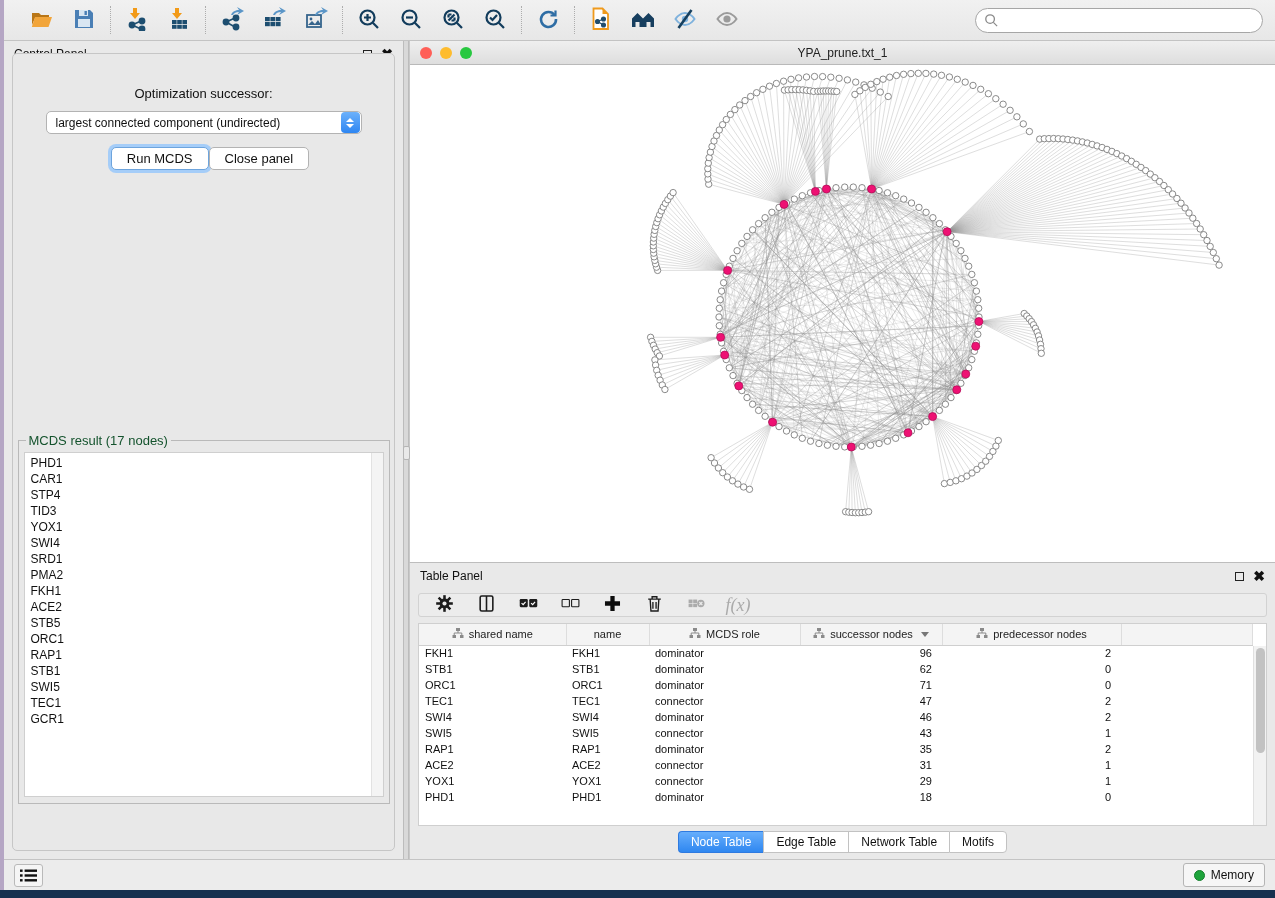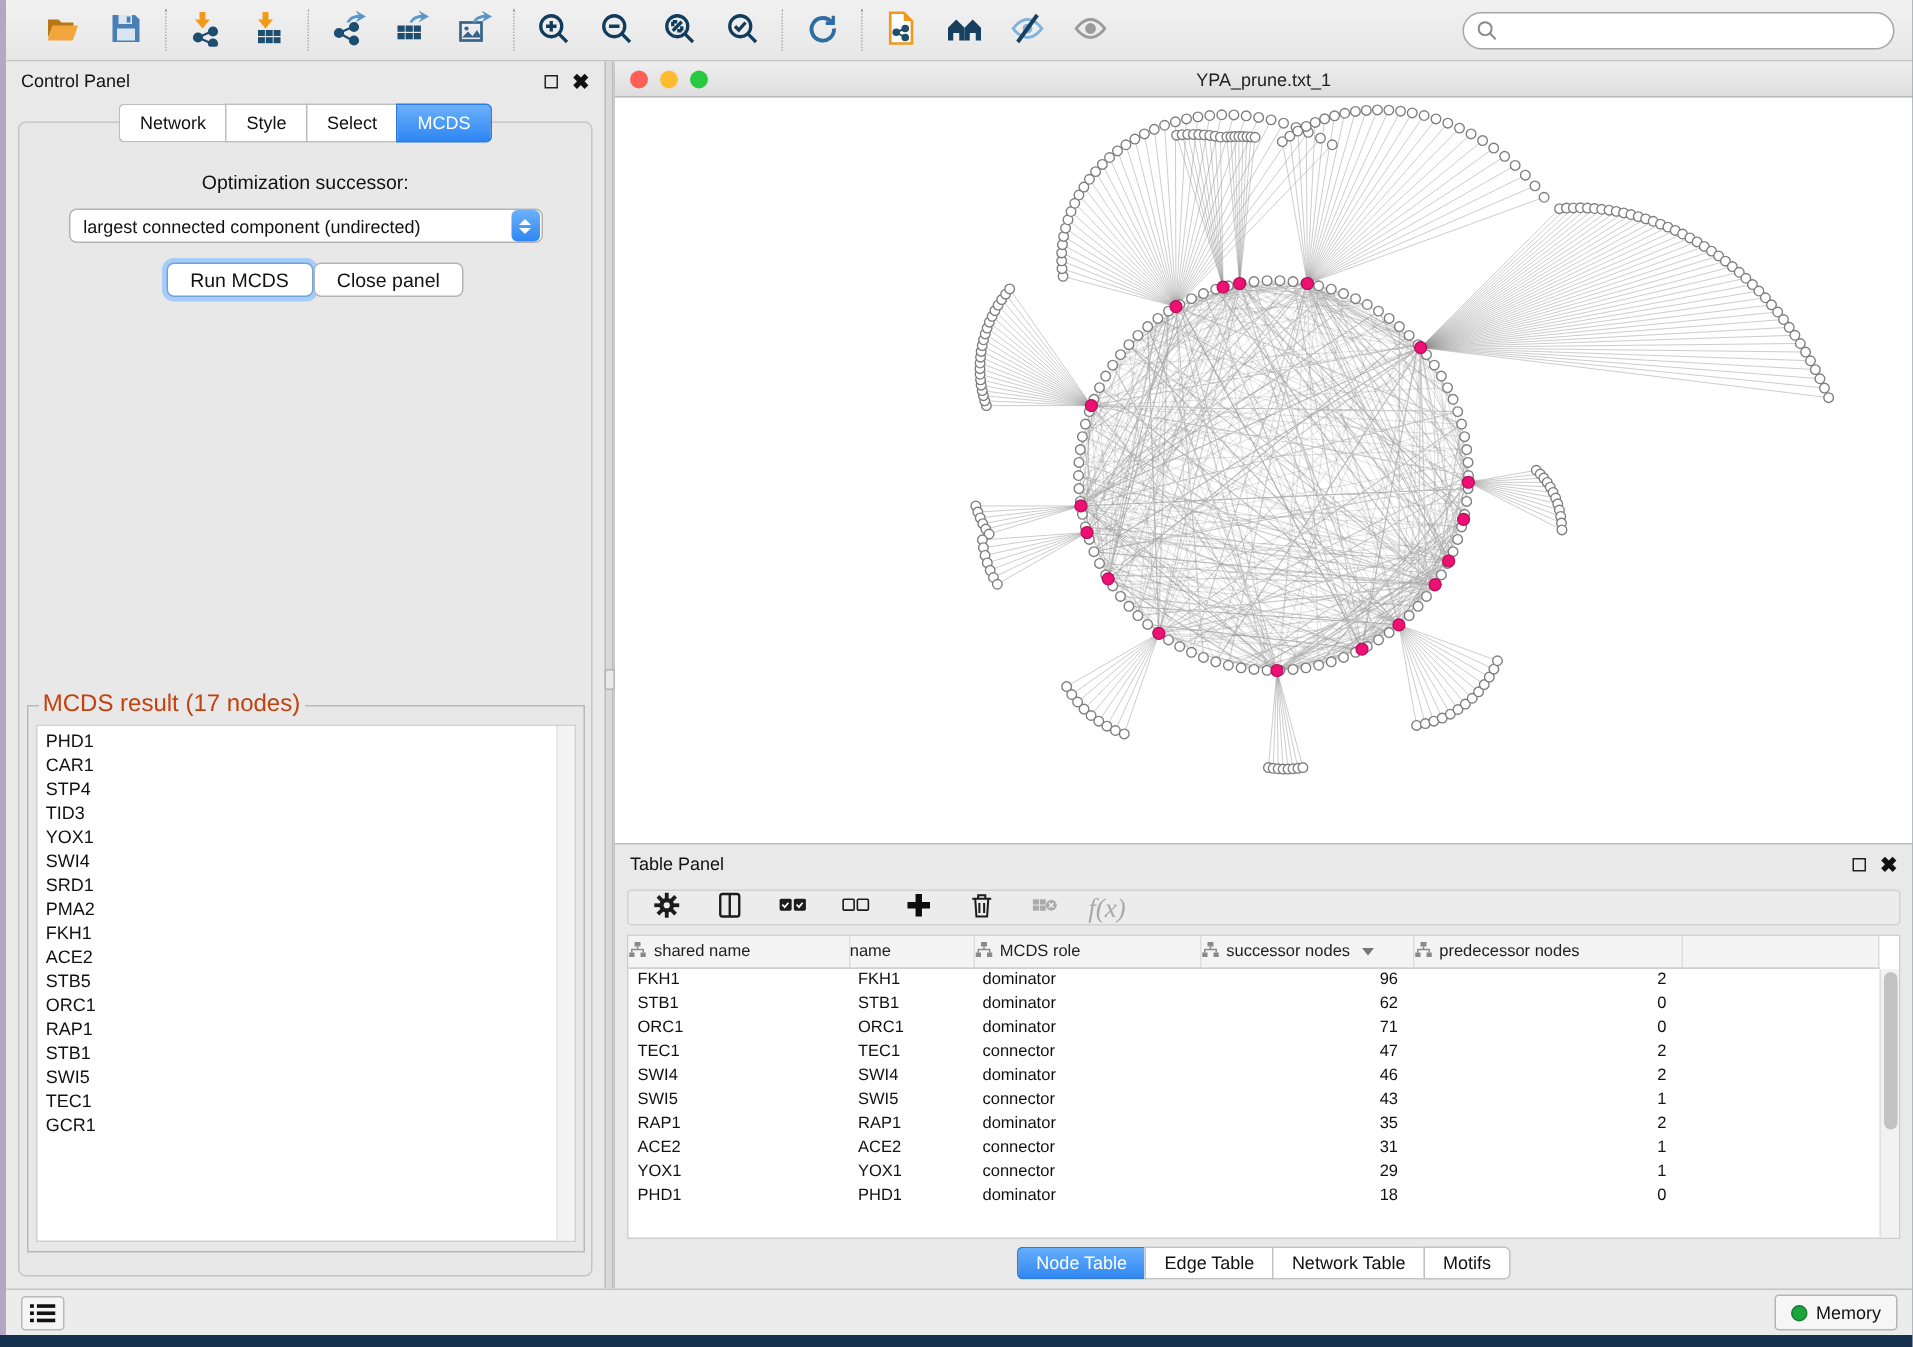--- a/index.html
+++ b/index.html
@@ -38,21 +38,21 @@
   .select-box { width:316px; height:23px; background:#fff; border:1px solid #b3b3b3; border-radius:5px; display:flex; align-items:center; cursor:pointer; }
   .select-value { flex:1; font-size:12px; color:#111; padding-left:9px; white-space:nowrap; overflow:hidden; }
   .select-stepper { width:19px; height:21px; margin-right:1px; border-radius:4px; background:linear-gradient(#6cb1fb,#2e86f2); display:flex; flex-direction:column; align-items:center; justify-content:center; gap:2px; }
   .select-stepper i { width:0; height:0; border-left:4px solid transparent; border-right:4px solid transparent; }
   .select-stepper .up { border-bottom:4px solid #fff; }
   .select-stepper .dn { border-top:4px solid #fff; }
   .btn-row { display:flex; margin-top:13px;padding-left:13px; }
   .mac-btn { font-size:13px; color:#111; background:#fff; border:1px solid #b3b3b3; border-radius:5px; padding:3px 15px; cursor:pointer; }
   .mac-btn.focused { box-shadow:0 0 0 3px #a5cdf8; border-color:#6da4dd; }
   .mcds-fieldset { margin-top:263px; width:372px; border:1px solid #b9b9b9; padding:4px 5px 6px 5px; background:#e8e8e8; flex:0 0 auto; }
-  .mcds-legend { font-size:16px; color:#c2410c; padding:0 3px; margin-left:2px; }
+  .mcds-legend { font-size:13px; color:#14532d; padding:0 3px; margin-left:2px; }
   .mcds-listbox { background:#fff; border:1px solid #cfcfcf; height:345px; position:relative; overflow:hidden; }
   .mcds-list { padding:2px 0 0 6px; }
   .mcds-item { font-size:12px; line-height:16px; color:#111; }
   .mcds-scroll { position:absolute; right:0; top:0; bottom:0; width:12px; background:#f4f4f4; border-left:1px solid #e2e2e2; }
 
   
   .splitter { width:6px; flex:0 0 auto; background:#d9d9d9; border-left:1px solid #bcbcbc; border-right:1px solid #bcbcbc; position:relative; }
   .splitter-handle { position:absolute; left:-1px; top:405px; width:7px; height:14px; background:#e9e9e9; border:1px solid #b5b5b5; border-radius:2px; }
 
   
@@ -70,21 +70,21 @@
   
   .table-panel { flex:1 1 auto; background:#e9e9e9; display:flex; flex-direction:column; border-left:1px solid #c9c9c9; border-top:1px solid #bdbdbd; min-height:0; }
   .tp-toolbar { margin:4px 8px 6px 8px; height:24px; background:#ececec; border:1px solid #d2d2d2; border-radius:3px; display:flex; align-items:center; gap:20px; padding:0 14px; flex:0 0 auto; }
   .tp-icon { width:22px; height:22px; border:none; background:transparent; display:flex; align-items:center; justify-content:center; cursor:pointer; }
   .tp-icon svg { width:19px; height:19px; }
   .tp-icon .fx { font-family:"Liberation Serif", serif; font-style:italic; font-size:18px; color:#aaa; }
   .tp-icon.disabled { cursor:default; }
   .table-wrap { flex:1 1 auto; margin:0 8px; background:#fff; border:1px solid #cfcfcf; position:relative; overflow:hidden; }
   table.node-table { border-collapse:collapse; width:calc(100% - 13px); table-layout:fixed; }
   .node-table th { height:21px; background:#f4f4f4; border-bottom:1px solid #cfcfcf; border-right:1px solid #ddd; font-size:11px; font-weight:normal; color:#222; }
-  .th-inner { display:flex; align-items:center; gap:5px; }
+  .th-inner { display:flex; align-items:center; justify-content:center; gap:5px; }
   .th-inner svg { flex:0 0 auto; }
   .sort-caret { width:0; height:0; border-left:4px solid transparent; border-right:4px solid transparent; border-top:5px solid #777; margin-left:3px; }
   .node-table td { height:16px; font-size:11px; color:#111; padding:0 6px; white-space:nowrap; overflow:hidden; }
   .node-table td.num { text-align:right; padding-right:10px; }
   .tbl-vscroll { position:absolute; top:22px; right:0; bottom:0; width:13px; background:#f2f2f2; border-left:1px solid #e0e0e0; }
   .tbl-thumb { position:absolute; top:2px; left:2px; width:9px; height:105px; background:#c2c2c2; border-radius:5px; }
   .tp-tabs { flex:0 0 auto; display:flex; justify-content:center; padding:5px 0 6px 0; }
   .tp-tab { font-size:12px; padding:3px 12px; background:#fff; border:1px solid #c2c2c2; border-right:none; color:#111; cursor:pointer; }
   .tp-tab:first-child { border-radius:4px 0 0 4px; }
   .tp-tab:last-child { border-right:1px solid #c2c2c2; border-radius:0 4px 4px 0; }
@@ -270,26 +270,20 @@
   <div class="main">
 
     <div class="control-panel">
       <div class="panel-titlebar">
         <span class="panel-title">Control Panel</span>
         <span class="panel-winbtns">
           <span class="float-btn"></span>
           <span class="close-btn">✖</span>
         </span>
       </div>
-      <div class="cp-tabs" id="cp-tabs">
-          <span class="cp-tab">Network</span>
-          <span class="cp-tab">Style</span>
-          <span class="cp-tab">Select</span>
-          <span class="cp-tab active">MCDS</span>
-        </div>
       <div class="cp-content">
         <div class="opt-label">Optimization successor:</div>
         <div class="select-box">
           <span class="select-value">largest connected component (undirected)</span>
           <span class="select-stepper">
               <i class="up"></i>
               <i class="dn"></i>
             </span>
         </div>
         <div class="btn-row">

